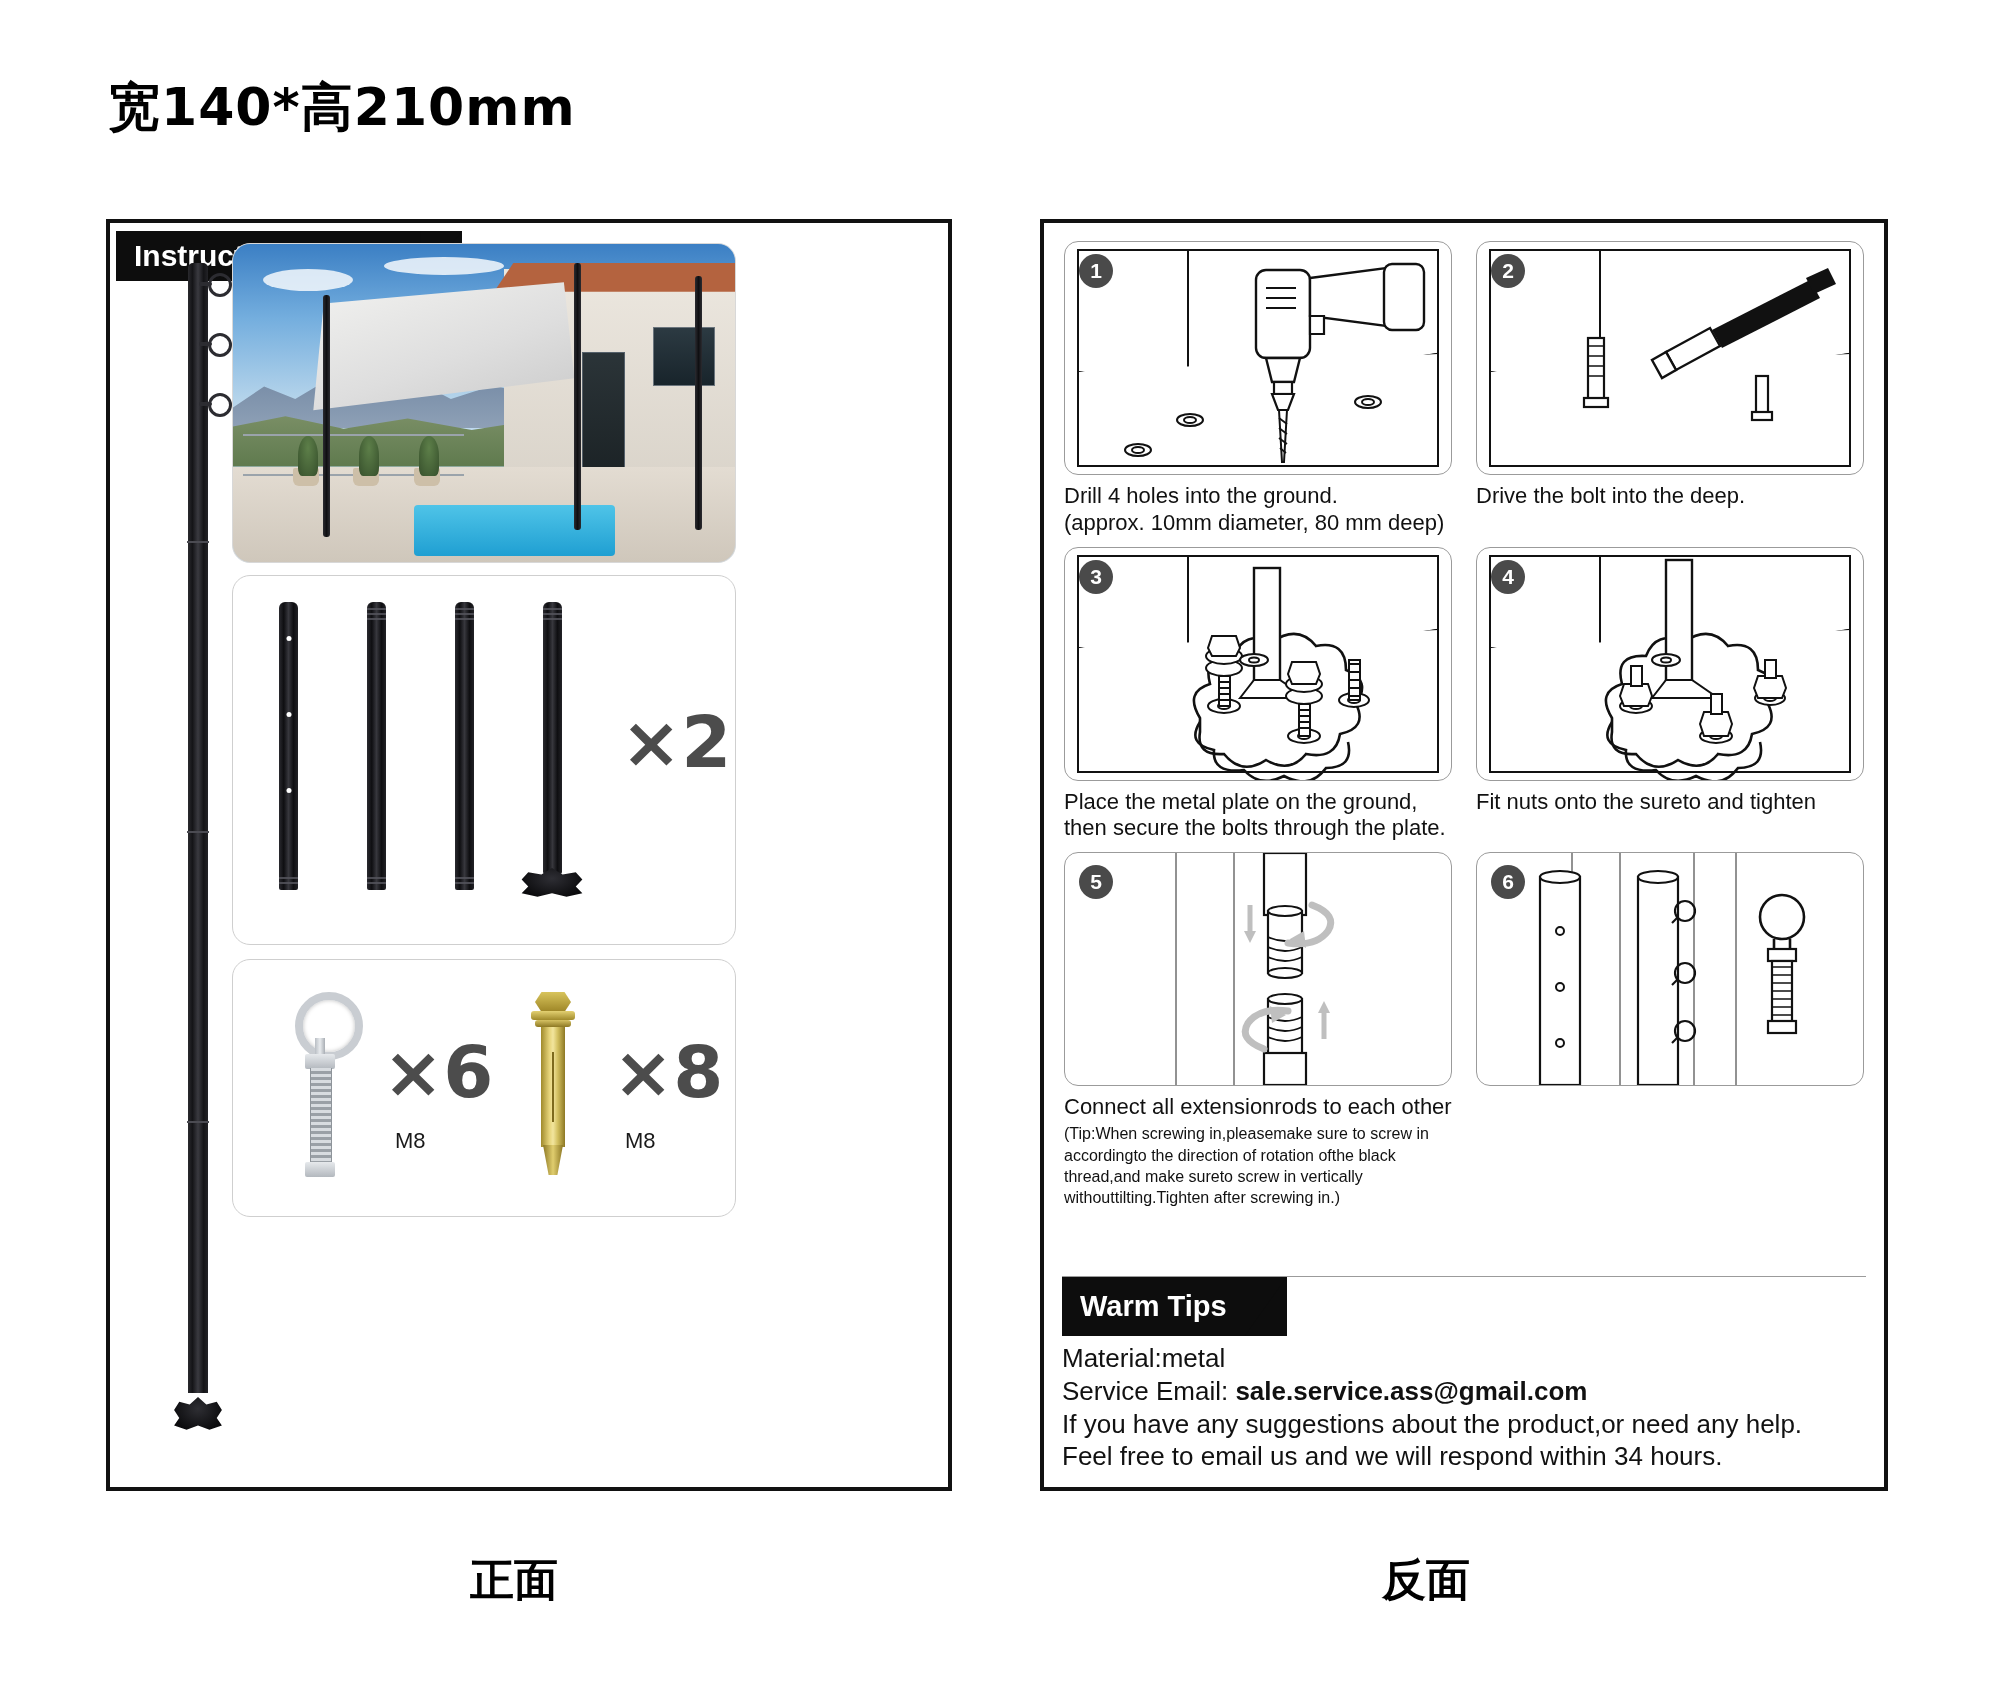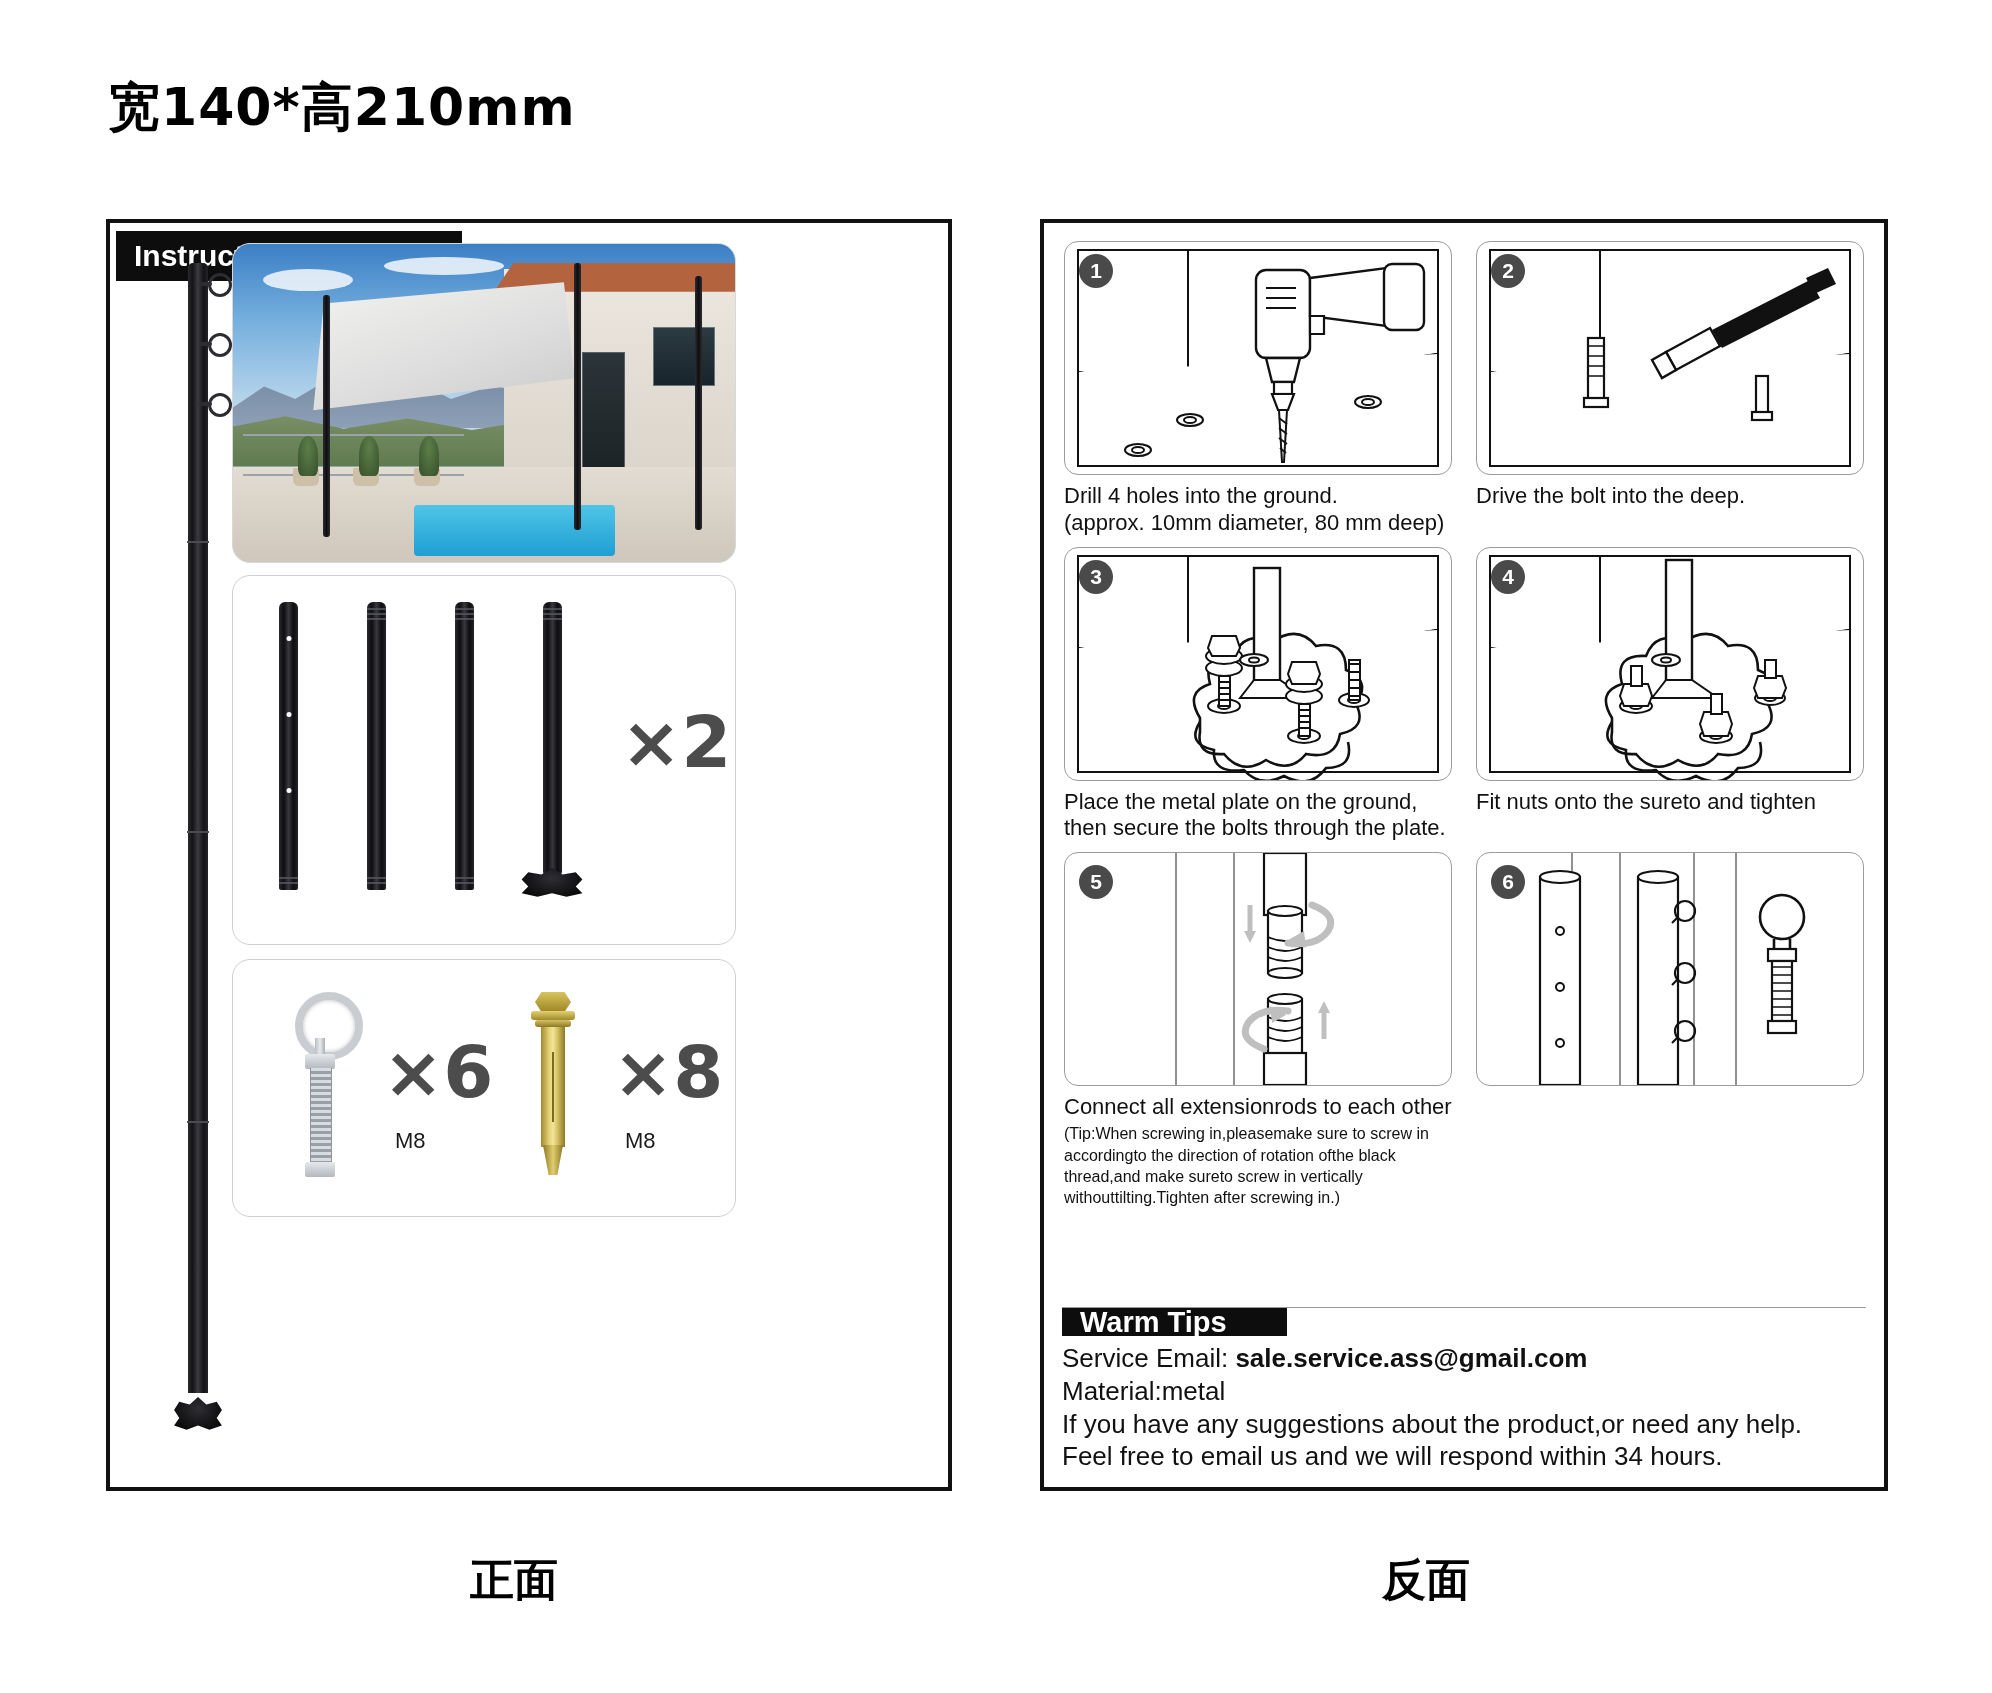--- a/index.html
+++ b/index.html
@@ -163,21 +163,21 @@
     background:#4a4a4a;color:#fff;font-size:21px;font-weight:bold;
     display:flex;align-items:center;justify-content:center;z-index:4;
   }
   .cap{
     margin-top:8px;font-size:22px;line-height:1.22;color:#111;white-space:pre-line;
   }
   .cap.sm{font-size:16px;line-height:1.34;margin-top:2px;}
 
   .warm{position:absolute;left:18px;right:18px;bottom:14px;}
   .warm-rule{border-top:1.5px solid #9b9b9b;margin-bottom:0;}
-  .warm-banner{position:relative;display:inline-flex;height:28px;margin-top:0;}
+  .warm-banner{position:relative;display:inline-flex;height:59px;margin-top:0;}
   .warm .banner-label{font-size:29px;}
   .warm-body{margin-top:6px;font-size:26px;line-height:1.26;color:#111;}
   .warm-body .bold{font-weight:bold;}
 
   
   .foot-label{
     position:absolute;font-size:44px;font-weight:bold;color:#000;
     font-family:"DejaVu Sans","Liberation Sans",sans-serif;
   }
 </style>
@@ -492,24 +492,24 @@
       </div>
     </div>
 
     <div class="warm">
       <div class="warm-rule"></div>
       <div class="banner warm-banner" style="position:relative;left:0;top:0;">
         <span class="banner-label">Warm Tips</span>
         <span class="banner-tail"></span>
       </div>
       <div class="warm-body">
+        <div>Material:metal</div>
         <div>
           <span>Service Email: </span><span class="bold">sale.service.ass@gmail.com</span>
         </div>
-        <div>Material:metal</div>
         <div>If you have any suggestions about the product,or need any help.</div>
         <div>Feel free to email us and we will respond within 34 hours.</div>
       </div>
     </div>
   </div>
 
   <div class="foot-label" style="left:470px;top:1540px;">正面</div>
   <div class="foot-label" style="left:1382px;top:1540px;font-family:Liberation Serif, serif;">反面</div>
 
 </div>

